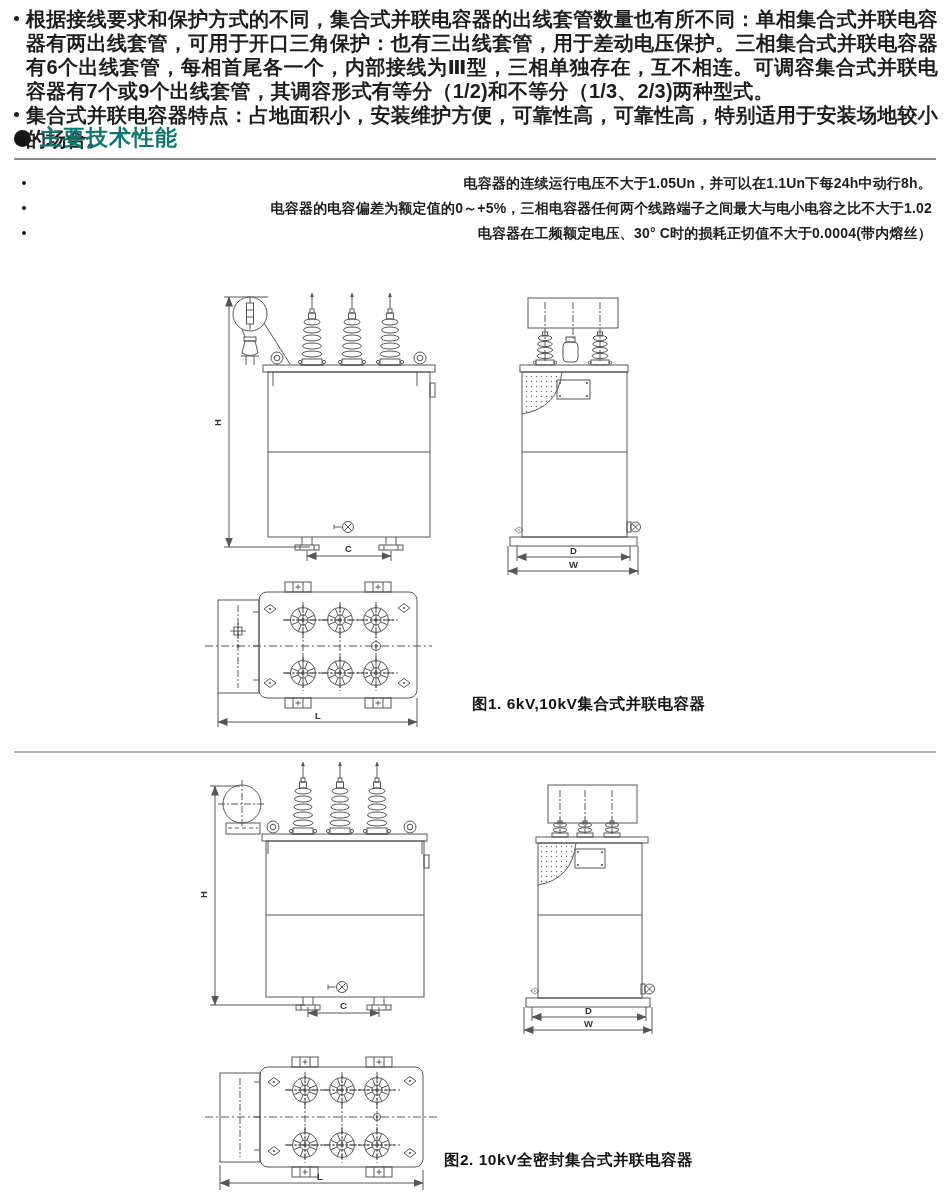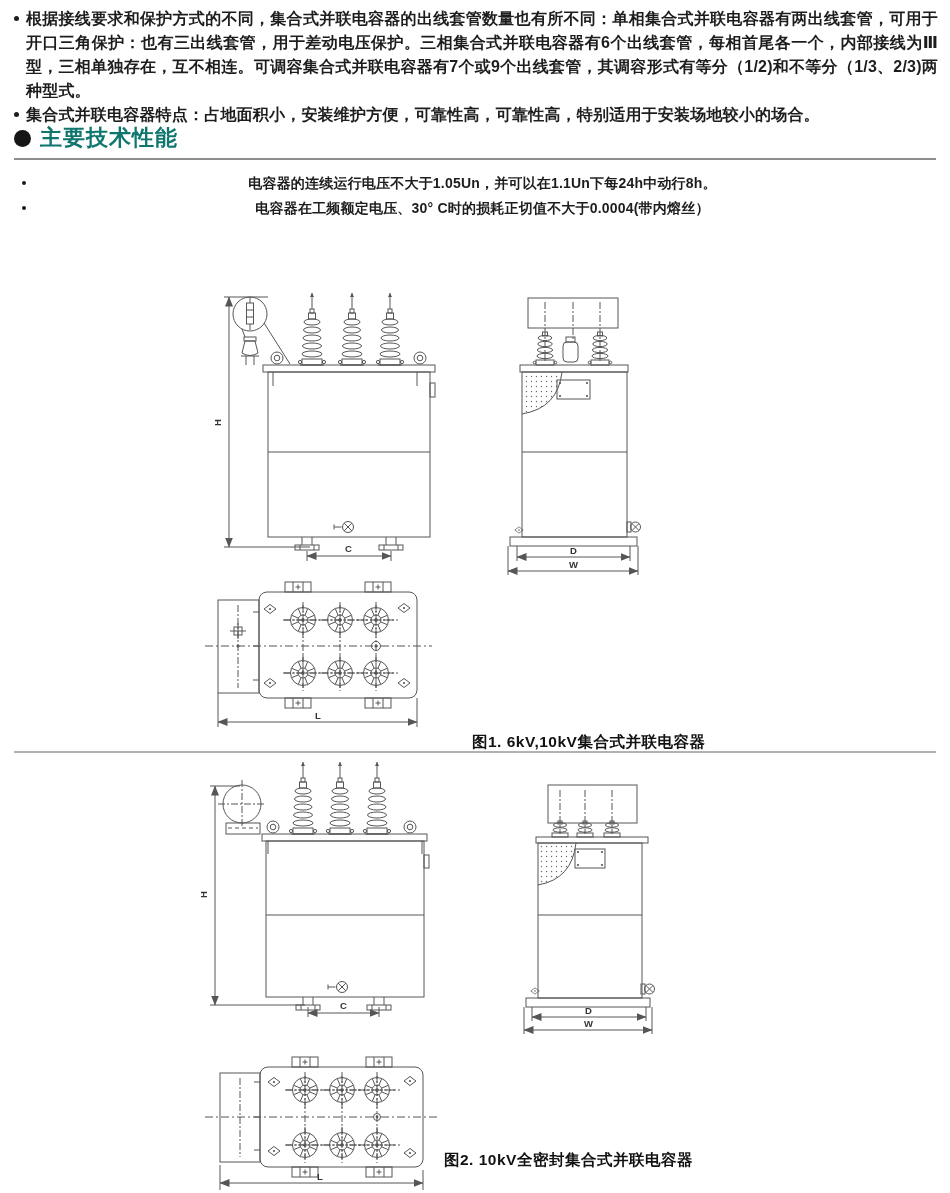--- a/index.html
+++ b/index.html
@@ -5,42 +5,42 @@
   * { margin:0; padding:0; box-sizing:border-box; }
   html,body { width:950px; height:1193px; background:#fff; overflow:hidden;
     font-family:"Liberation Sans","DejaVu Sans",sans-serif; color:#202020; }
   .page { position:relative; width:950px; height:1193px; background:#ffffff; }
 
   
   .intro { position:absolute; left:14px; top:7px; width:924px; }
   .bullet-row { position:relative; padding-left:12px; }
   .bullet-row .bdot { position:absolute; left:0; top:9px; width:5px; height:5px;
     border-radius:50%; background:#1d1d1d; }
-  .bullet-row p { font-size:16px; font-weight:600; line-height:24px;
+  .bullet-row p { font-size:20px; font-weight:600; line-height:24px;
     text-align:justify; color:#1d1d1d; letter-spacing:.2px; }
 
   
   .sec-head { position:absolute; left:14px; top:123px; display:flex; align-items:center; }
   .sec-dot { width:17px; height:17px; border-radius:50%; background:#161616; margin-right:9px; }
   .sec-title { font-size:22px; font-weight:700; color:#0f766e; letter-spacing:1px; }
   .rule-dark { position:absolute; left:14px; top:158px; width:922px; height:0;
     border-top:2px solid #8d8d8d; }
   .rule-mid { position:absolute; left:14px; top:751px; width:922px; height:0;
     border-top:2px solid #b2b2b2; }
 
   
   .perf { position:absolute; left:22px; top:171px; width:910px; }
   .perf .bullet-row { padding-left:11px; }
   .perf .bullet-row .bdot { top:10px; width:4px; height:4px; }
-  .perf .bullet-row p { font-size:14px; line-height:25px; text-align:center; }
+  .perf .bullet-row p { font-size:14px; line-height:25px; text-align:right; }
 
   
   .caption { position:absolute; font-size:15.5px; font-weight:700; color:#121212;
     letter-spacing:.5px; white-space:nowrap; }
-  .cap1 { left:472px; top:732px; }
+  .cap1 { left:472px; top:694px; }
   .cap2 { left:444px; top:1150px; }
 
   
   svg.fig-layer { position:absolute; left:0; top:0; }
   svg .ln { stroke:#565656; stroke-width:1; fill:none; }
   svg text { font:700 9.5px "Liberation Sans","DejaVu Sans",sans-serif; fill:#333; }
 </style>
 </head>
 <body>
 
@@ -60,20 +60,24 @@
   <div class="sec-head">
     <span class="sec-dot"></span>
     <span class="sec-title">主要技术性能</span>
   </div>
   <div class="rule-dark"></div>
 
   <div class="perf">
     <div class="bullet-row">
       <span class="bdot"></span>
       <p>电容器的连续运行电压不大于1.05Un，并可以在1.1Un下每24h中动行8h。</p>
+    </div>
+    <div class="bullet-row">
+      <span class="bdot"></span>
+      <p>电容器的电容偏差为额定值的0～+5%，三相电容器任何两个线路端子之间最大与电小电容之比不大于1.02</p>
     </div>
     <div class="bullet-row">
       <span class="bdot"></span>
       <p>电容器在工频额定电压、30° C时的损耗正切值不大于0.0004(带内熔丝）</p>
     </div>
   </div>
 
   <div class="rule-mid"></div>
 
   <div class="caption cap1">图1. 6kV,10kV集合式并联电容器</div>

